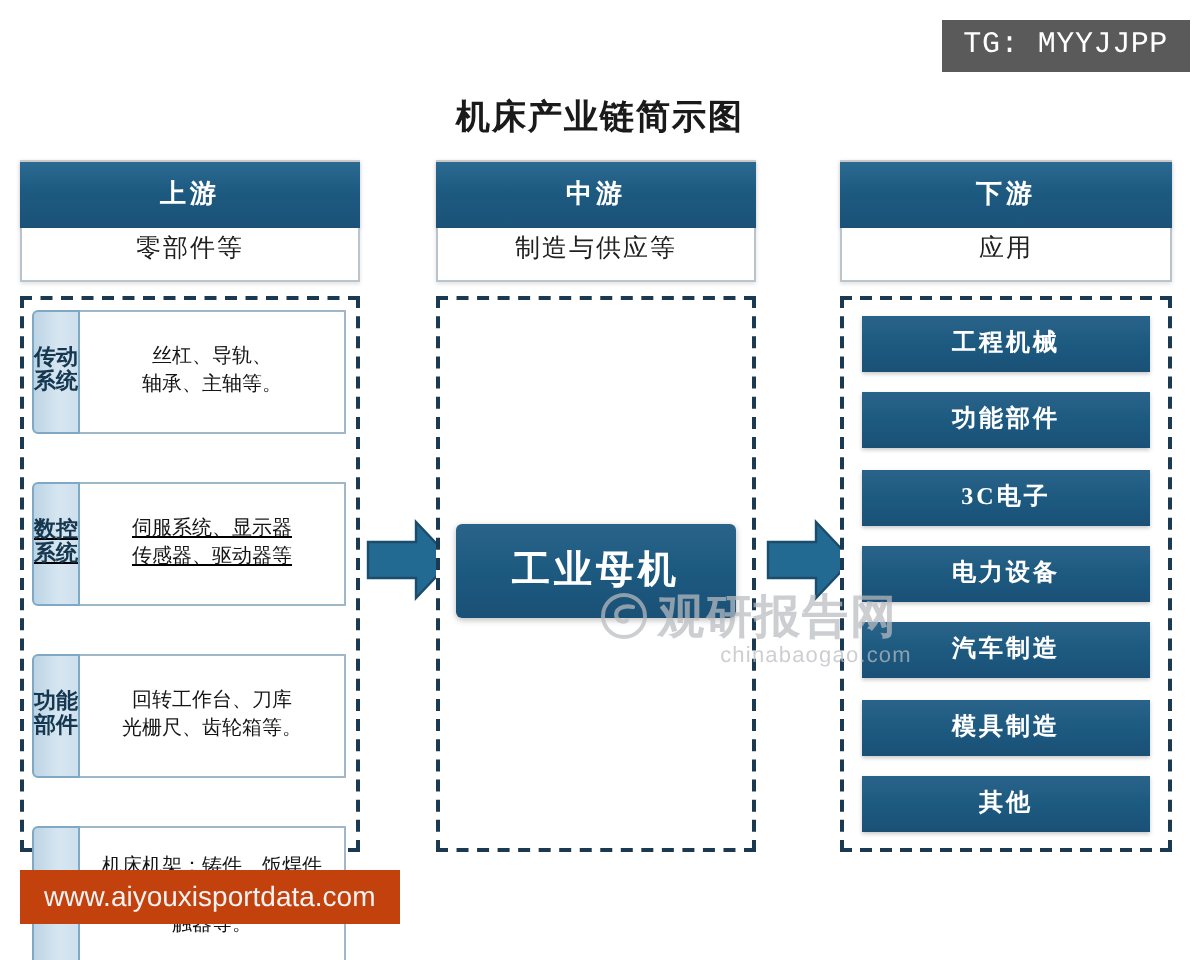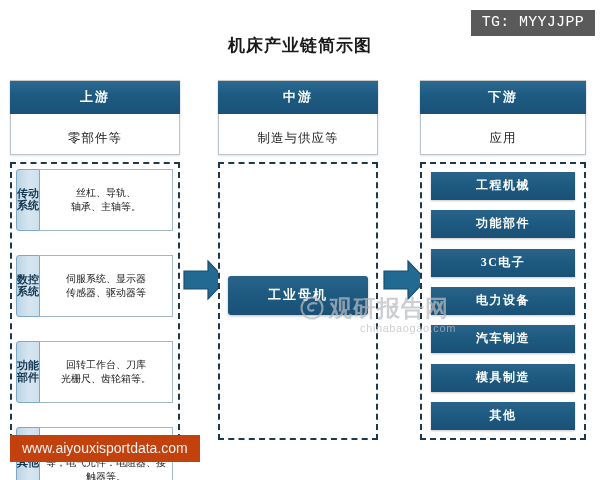--- a/index.html
+++ b/index.html
@@ -41,21 +41,21 @@
     font-family: "Liberation Sans", sans-serif;
     font-size: 14px;
     padding: 6px 12px 7px 12px;
     line-height: 1;
     white-space: nowrap;
   }
 
   
   #chart-title {
     position: absolute;
-    top: 34px;
+    top: 47px;
     left: 0;
     width: 600px;
     text-align: center;
     font-size: 17px;
     font-weight: bold;
     color: #1a1a1a;
     letter-spacing: 1px;
   }
 
   
@@ -79,21 +79,21 @@
     box-shadow: 0 1px 2px rgba(0,0,0,0.25);
   }
 
   .col-subtitle {
     background: #ffffff;
     border: 1px solid #b9c4cc;
     border-top: none;
     color: #202020;
     font-size: 12.5px;
     text-align: center;
-    padding: 16px 0 7px 0;
+    padding: 2px 0 7px 0;
     letter-spacing: 1px;
     box-shadow: 0 1px 2px rgba(0,0,0,0.12);
   }
 
   .dashed-box {
     border: 2px dashed #1b3a52;
     margin-top: 7px;
     background: #ffffff;
   }
 
@@ -135,38 +135,38 @@
     font-size: 10px;
     line-height: 1.45;
     display: flex;
     align-items: center;
     justify-content: center;
     text-align: center;
     padding: 4px 5px;
   }
 
   .up-row.r1 { height: 62px; }
-  .up-row.r2 { height: 62px; }
+  .up-row.r2 { height: 62px; text-decoration: underline; }
   .up-row.r3 { height: 62px; }
   .up-row.r4 { height: 72px; }
 
   
   #midstream-dashed {
     height: 278px;
     position: relative;
   }
   #core-box {
     position: absolute;
     left: 8px;
     right: 8px;
     top: 112px;
     background: linear-gradient(180deg, #2a6389 0%, #1d5a80 50%, #1a5076 100%);
     border-radius: 3px;
     color: #ffffff;
-    font-size: 13px;
+    font-size: 19px;
     font-weight: bold;
     letter-spacing: 2px;
     text-align: center;
     padding: 10px 0 11px 0;
     box-shadow: 0 1px 3px rgba(0,0,0,0.28);
   }
 
   
   #downstream-dashed {
     height: 278px;

